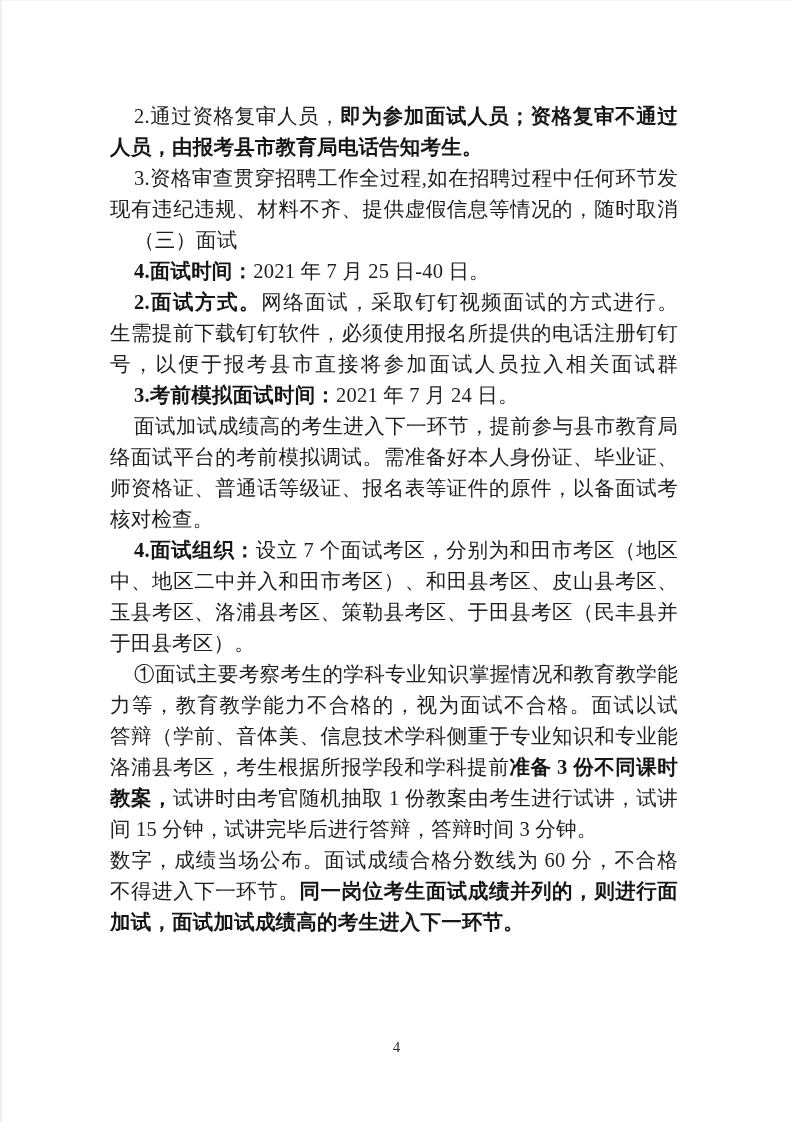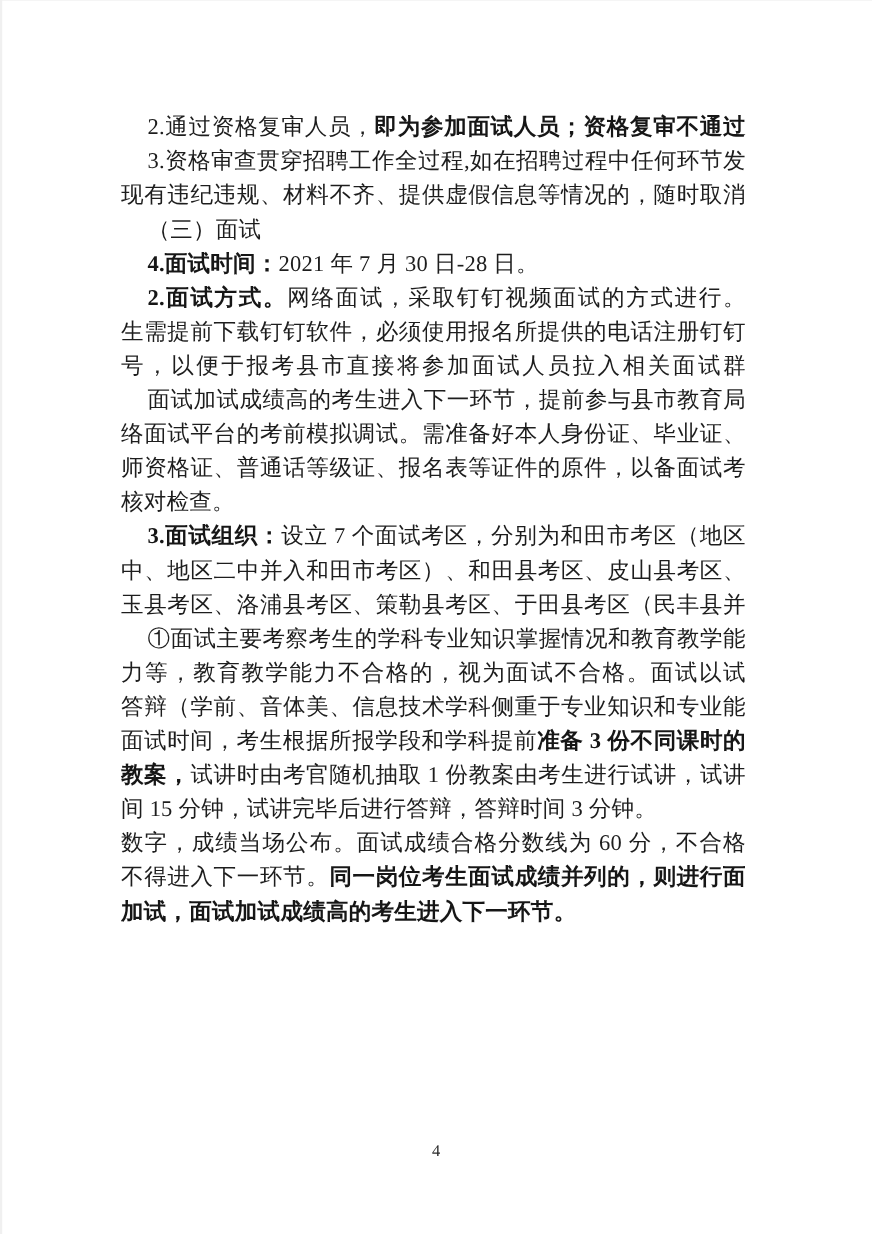--- a/index.html
+++ b/index.html
@@ -46,38 +46,41 @@
     color: #2a2a2a;
   }
 </style>
 </head>
 <body>
 
 <div class="page">
   <div class="textblock">
 
     <div class="line ind"><span>2.通过资格复审人员，</span><span class="b">即为参加面试人员；资格复审不通过的</span><span></span></div>
+    <div class="line last"><span></span><span class="b">人员，由报考县市教育局电话告知考生。</span><span></span></div>
     <div class="line ind"><span>3.资格审查贯穿招聘工作全过程,如在招聘过程中任何环节发</span><span class="b"></span><span></span></div>
     <div class="line"><span>现有违纪违规、材料不齐、提供虚假信息等情况的，随时取消资</span><span class="b"></span><span></span></div>
     <div class="line ind last"><span>（三）面试</span><span class="b"></span><span></span></div>
-    <div class="line ind last"><span></span><span class="b">4.面试时间：</span><span>2021 年 7 月 30 日-28 日。</span></div>
+    <div class="line ind last"><span></span><span class="b">4.面试时间：</span><span>2021 年 7 月 25 日-40 日。</span></div>
     <div class="line ind"><span></span><span class="b">2.面试方式。</span><span>网络面试，采取钉钉视频面试的方式进行。（考</span></div>
     <div class="line"><span>生需提前下载钉钉软件，必须使用报名所提供的电话注册钉钉账</span><span class="b"></span><span></span></div>
     <div class="line"><span>号，以便于报考县市直接将参加面试人员拉入相关面试群组）。</span><span class="b"></span><span></span></div>
+    <div class="line ind last"><span></span><span class="b">3.考前模拟面试时间：</span><span>2021 年 7 月 24 日。</span></div>
     <div class="line ind"><span>面试加试成绩高的考生进入下一环节，提前参与县市教育局网</span><span class="b"></span><span></span></div>
     <div class="line"><span>络面试平台的考前模拟调试。需准备好本人身份证、毕业证、教</span><span class="b"></span><span></span></div>
     <div class="line"><span>师资格证、普通话等级证、报名表等证件的原件，以备面试考官</span><span class="b"></span><span></span></div>
     <div class="line last"><span>核对检查。</span><span class="b"></span><span></span></div>
-    <div class="line ind"><span></span><span class="b">3.面试组织：</span><span>设立 7 个面试考区，分别为和田市考区（地区一</span></div>
+    <div class="line ind"><span></span><span class="b">4.面试组织：</span><span>设立 7 个面试考区，分别为和田市考区（地区一</span></div>
     <div class="line"><span>中、地区二中并入和田市考区）、和田县考区、皮山县考区、墨</span><span class="b"></span><span></span></div>
     <div class="line"><span>玉县考区、洛浦县考区、策勒县考区、于田县考区（民丰县并入</span><span class="b"></span><span></span></div>
+    <div class="line last"><span>于田县考区）。</span><span class="b"></span><span></span></div>
     <div class="line ind"><span>①面试主要考察考生的学科专业知识掌握情况和教育教学能</span><span class="b"></span><span></span></div>
     <div class="line"><span>力等，教育教学能力不合格的，视为面试不合格。面试以试讲、</span><span class="b"></span><span></span></div>
     <div class="line"><span>答辩（学前、音体美、信息技术学科侧重于专业知识和专业能力）</span><span class="b"></span><span></span></div>
-    <div class="line"><span>面试时间，考生根据所报学段和学科提前</span><span class="b">准备 3 份不同课时的</span><span></span></div>
+    <div class="line"><span>洛浦县考区，考生根据所报学段和学科提前</span><span class="b">准备 3 份不同课时的</span><span></span></div>
     <div class="line"><span></span><span class="b">教案，</span><span>试讲时由考官随机抽取 1 份教案由考生进行试讲，试讲时</span></div>
     <div class="line last"><span>间 15 分钟，试讲完毕后进行答辩，答辩时间 3 分钟。</span><span class="b"></span><span></span></div>
     <div class="line"><span>数字，成绩当场公布。面试成绩合格分数线为 60 分，不合格者</span><span class="b"></span><span></span></div>
     <div class="line"><span>不得进入下一环节。</span><span class="b">同一岗位考生面试成绩并列的，则进行面试</span><span></span></div>
     <div class="line last"><span></span><span class="b">加试，面试加试成绩高的考生进入下一环节。</span><span></span></div>
 
   </div>
 
   <div class="pagenum">4</div>
 </div>

